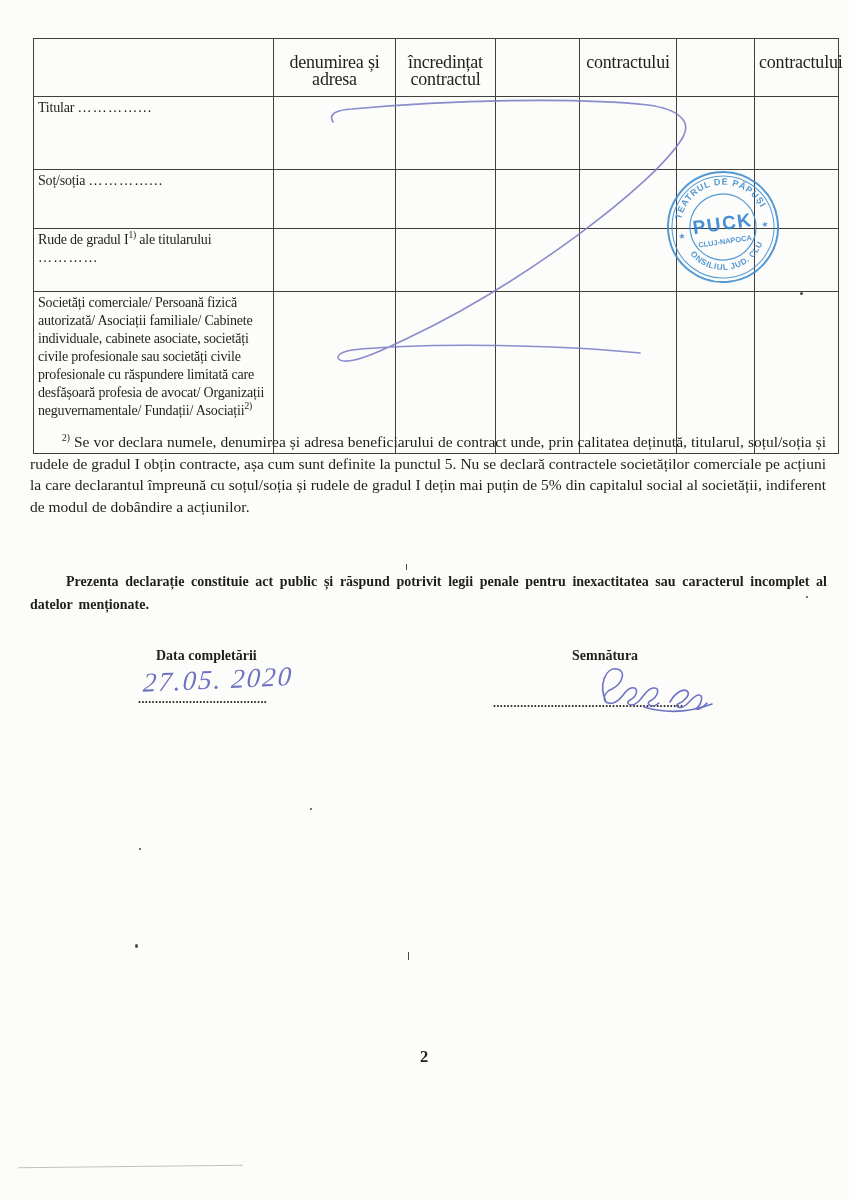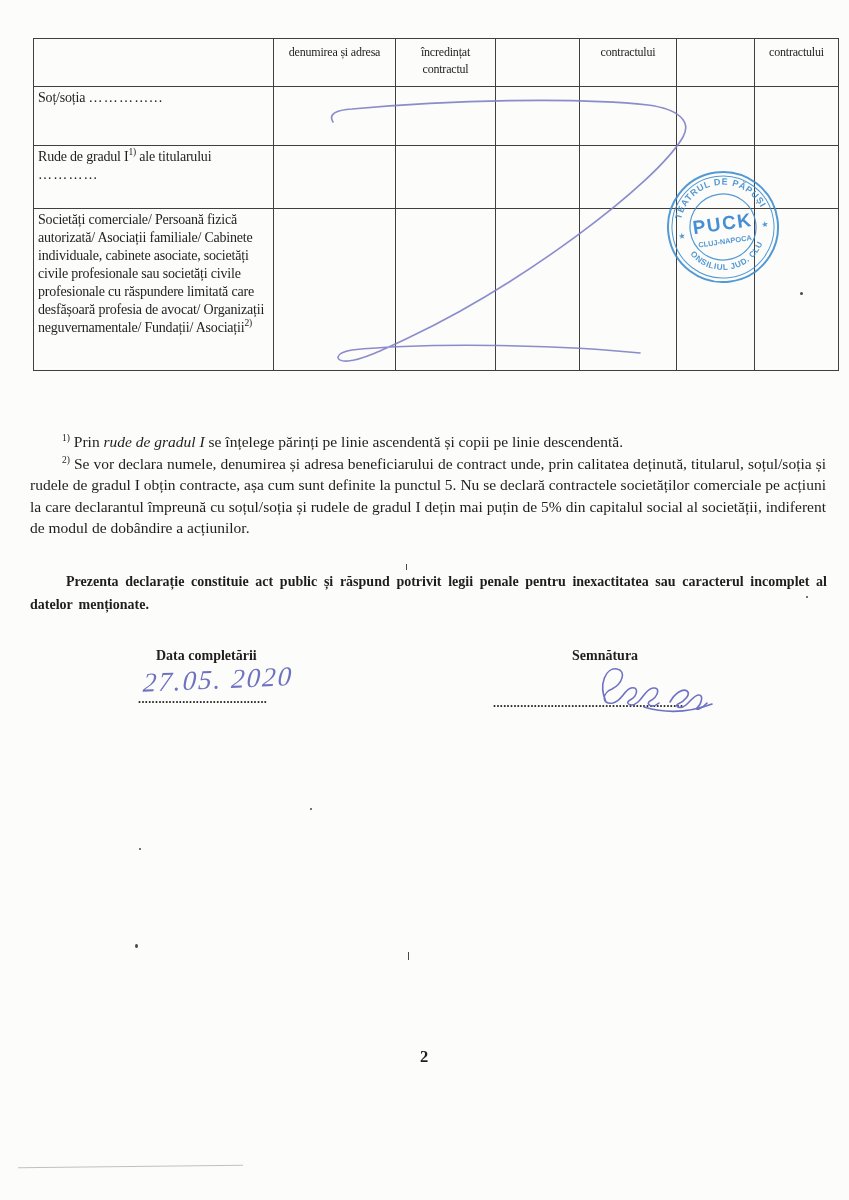--- a/index.html
+++ b/index.html
@@ -10,21 +10,21 @@
   }
   
   table.decl{
     position:absolute;left:33px;top:38px;width:805px;
     border-collapse:collapse;table-layout:fixed;
   }
   table.decl td{
     border:1px solid #403f3d;vertical-align:top;padding:2px 4px;
     font-size:14px;line-height:18px;letter-spacing:-0.2px;
   }
-  tr.hdr td{height:40px;text-align:center;font-size:12px;line-height:17px;padding-top:5px;}
+  tr.hdr td{height:40px;text-align:center;font-size:18px;line-height:17px;padding-top:15px;}
   td.lbl{padding:4px 6px 2px 7px;}
   tr.r1 td{height:68px;} tr.r2 td{height:54px;} tr.r3 td{height:58px;margin-top:32px;} tr.r4 td{height:157px;}
   td.lbl .dots{letter-spacing:1.2px;}
   td.soc{font-size:13.6px;line-height:19.4px;letter-spacing:-0.35px;padding:5px 4px 2px 7px;margin-left:14px;}
   sup{font-size:9.5px;line-height:0;}
   
   .overlay{position:absolute;left:0;top:0;pointer-events:none;}
   
   .footnotes{position:absolute;left:30px;top:431px;width:796px;}
   .footnotes p{margin:0;text-align:justify;font-size:15.5px;line-height:21.6px;text-indent:32px;}
@@ -71,20 +71,29 @@
     </colgroup>
     <tbody>
         <tr class="hdr">
       <td></td>
       <td>denumirea și adresa</td>
       <td>încredințat contractul</td>
       <td></td>
       <td>contractului</td>
       <td></td>
       <td>contractului</td>
+    </tr>
+    <tr class="r1">
+      <td class="lbl"><span>Titular</span> <span class="dots">…………...</span></td>
+      <td></td>
+          <td></td>
+          <td></td>
+          <td></td>
+          <td></td>
+          <td></td>
     </tr>
     <tr class="r2">
       <td class="lbl"><span>Soț/soția</span> <span class="dots">…………...</span></td>
       <td></td>
           <td></td>
           <td></td>
           <td></td>
           <td></td>
           <td></td>
     </tr>
@@ -137,21 +146,20 @@
         <textPath href="#arcBot" startOffset="50%" text-anchor="middle">CONSILIUL JUD. CLUJ</textPath>
       </text>
       <text x="0" y="3" text-anchor="middle" font-family="Liberation Sans, sans-serif" font-size="19" font-weight="bold" fill="#2f81cf" stroke="none" letter-spacing="1.5">PUCK</text>
       <text x="0" y="17" text-anchor="middle" font-family="Liberation Sans, sans-serif" font-size="7.4" font-weight="bold" fill="#3d8cce" stroke="none">CLUJ-NAPOCA</text>
       <text x="-42" y="6" text-anchor="middle" font-size="8" fill="#3d8cce" stroke="none">★</text>
       <text x="42" y="6" text-anchor="middle" font-size="8" fill="#3d8cce" stroke="none">★</text>
     </g>
   </svg>
 
   <div class="footnotes">
-    <p><sup>1)</sup><span> Prin </span><span class="fn-italic">rude de gradul I</span><span> se înțelege părinți pe linie ascendentă și copii pe linie descendentă.</span></p>
     <p><sup>2)</sup><span> Se vor declara numele, denumirea și adresa beneficiarului de contract unde, prin calitatea deținută, titularul, soțul/soția și rudele de gradul I obțin contracte, așa cum sunt definite la punctul 5. Nu se declară contractele societăților comerciale pe acțiuni la care declarantul împreună cu soțul/soția și rudele de gradul I dețin mai puțin de 5% din capitalul social al societății, indiferent de modul de dobândire a acțiunilor.</span></p>
   </div>
 
   <p class="declaration">Prezenta declarație constituie act public și răspund potrivit legii penale pentru inexactitatea sau caracterul incomplet al datelor menționate.</p>
 
   <div class="sign-label lbl-date">Data completării</div>
   <div class="sign-label lbl-sign">Semnătura</div>
 
   <div class="hand-date">27.05. 2020</div>
   <div class="dotline dots-date">......................................</div>

